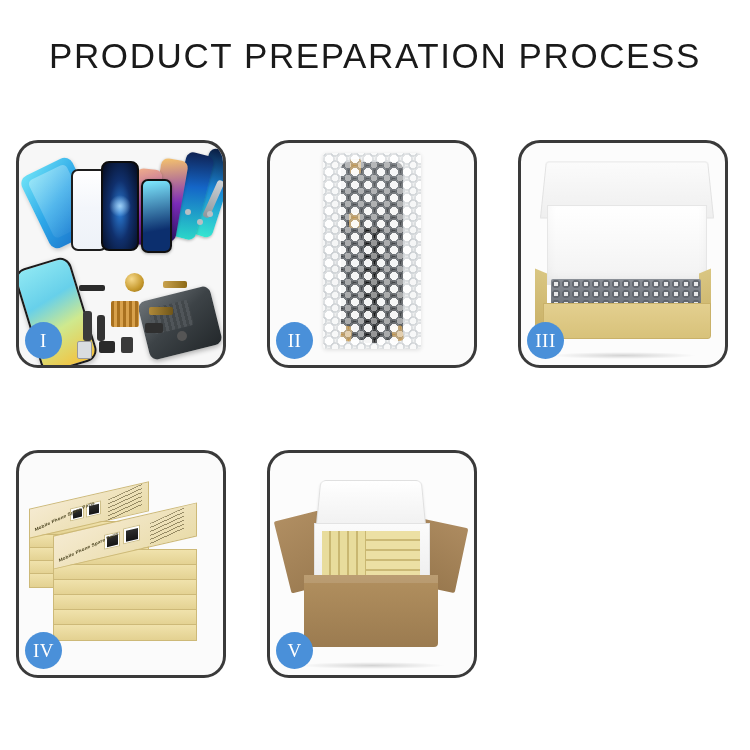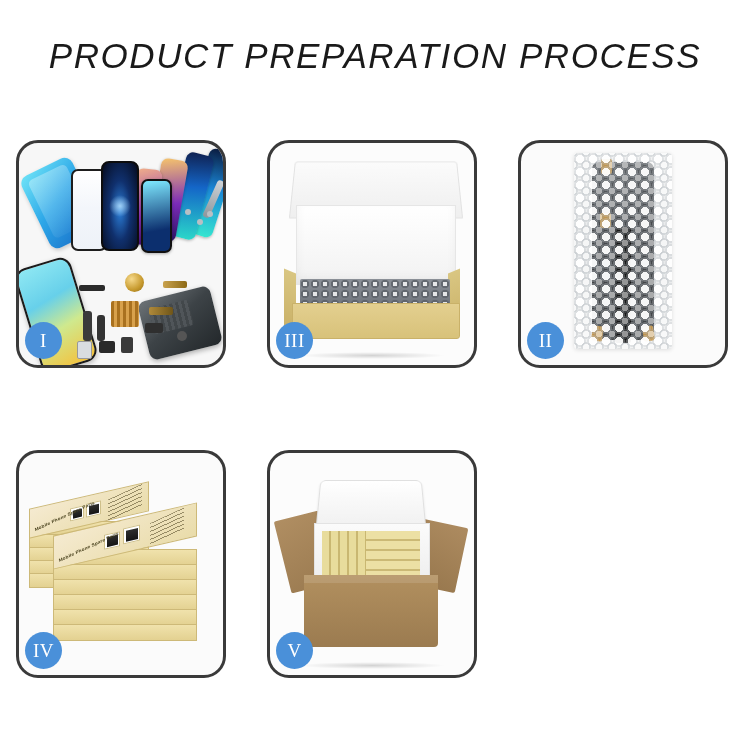--- a/index.html
+++ b/index.html
@@ -13,21 +13,20 @@
 
   
   .header{padding-top:38px;text-align:center;}
   .title{
     font-size:35px;
     letter-spacing:1.6px;
     font-weight:400;
     color:#1a1a1a;
     line-height:1;
     white-space:nowrap;
-    font-style:italic;
   }
   .subtitle{
     margin-top:13px;
     font-size:15.5px;
     color:#1f1f1f;
     font-weight:400;
     white-space:nowrap;
   }
 
   
@@ -370,48 +369,48 @@
         <div class="screws">
           <div class="driver"></div>
           <div class="scw" style="left:2px;top:30px;"></div>
           <div class="scw" style="left:14px;top:40px;"></div>
           <div class="scw" style="left:24px;top:32px;"></div>
         </div>
       </div>
       <div class="badge">I</div>
     </div>
 
-    <div class="panel p3">
-      <div class="stage">
-        <div class="b3-lid"></div>
-        <div class="b3-foam"></div>
-        <div class="b3-side-l"></div>
-        <div class="b3-side-r"></div>
-        <div class="b3-bubble"></div>
-        <div class="b3-front"></div>
-        <div class="sub-shadow"></div>
-      </div>
-      <div class="badge">III</div>
-    </div>
-
     <div class="panel p2">
       <div class="stage">
         <div class="bagwrap">
           <div class="inner-screen"></div>
           <div class="flexstrip"></div>
           <div class="tape t1"></div>
           <div class="tape t2"></div>
           <div class="tape t3"></div>
           <div class="tape t4"></div>
           <div class="bubbles"></div>
         </div>
       </div>
       <div class="badge">II</div>
     </div>
 
+    <div class="panel p3">
+      <div class="stage">
+        <div class="b3-lid"></div>
+        <div class="b3-foam"></div>
+        <div class="b3-side-l"></div>
+        <div class="b3-side-r"></div>
+        <div class="b3-bubble"></div>
+        <div class="b3-front"></div>
+        <div class="sub-shadow"></div>
+      </div>
+      <div class="badge">III</div>
+    </div>
+
     <div class="panel p4">
       <div class="stage">
         <div class="stack">
 
           <div class="bx" style="left:0px;top:46px;width:118px;height:13px;"></div>
           <div class="bx" style="left:0px;top:59px;width:118px;height:13px;"></div>
           <div class="bx" style="left:0px;top:72px;width:118px;height:13px;"></div>
           <div class="bx" style="left:0px;top:85px;width:118px;height:13px;"></div>
           <div class="bx" style="left:0px;top:98px;width:118px;height:13px;"></div>
 

